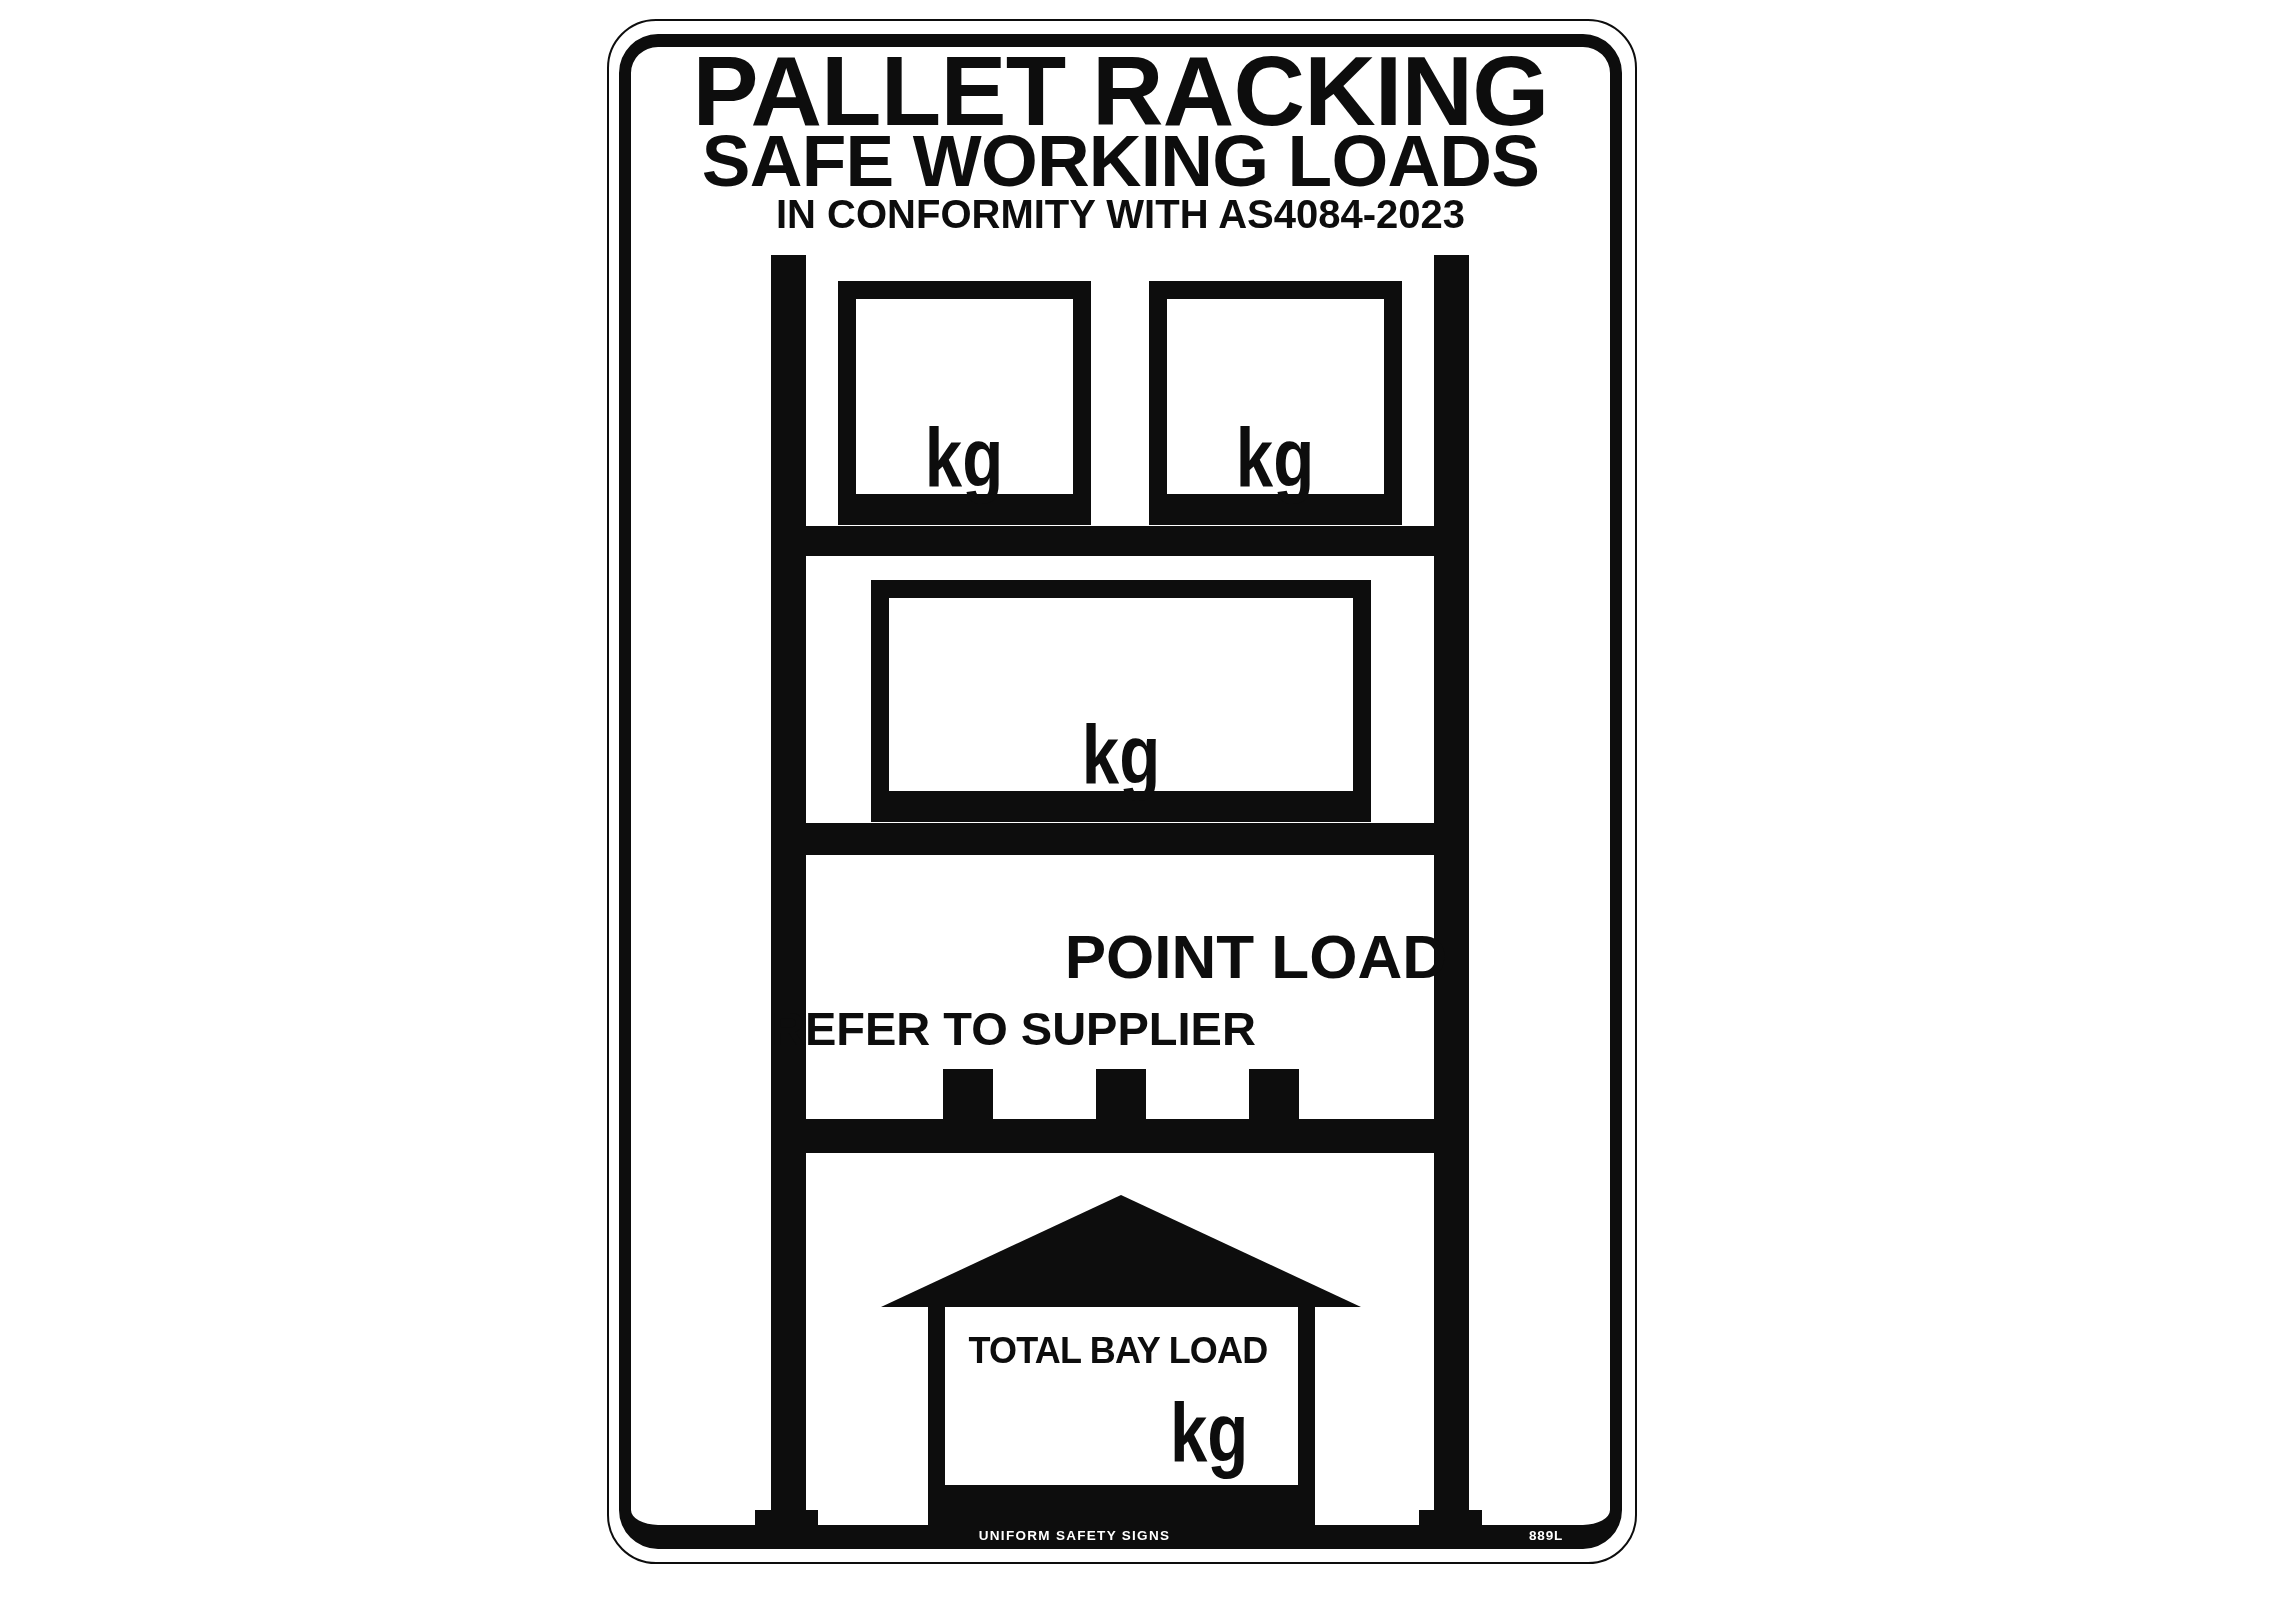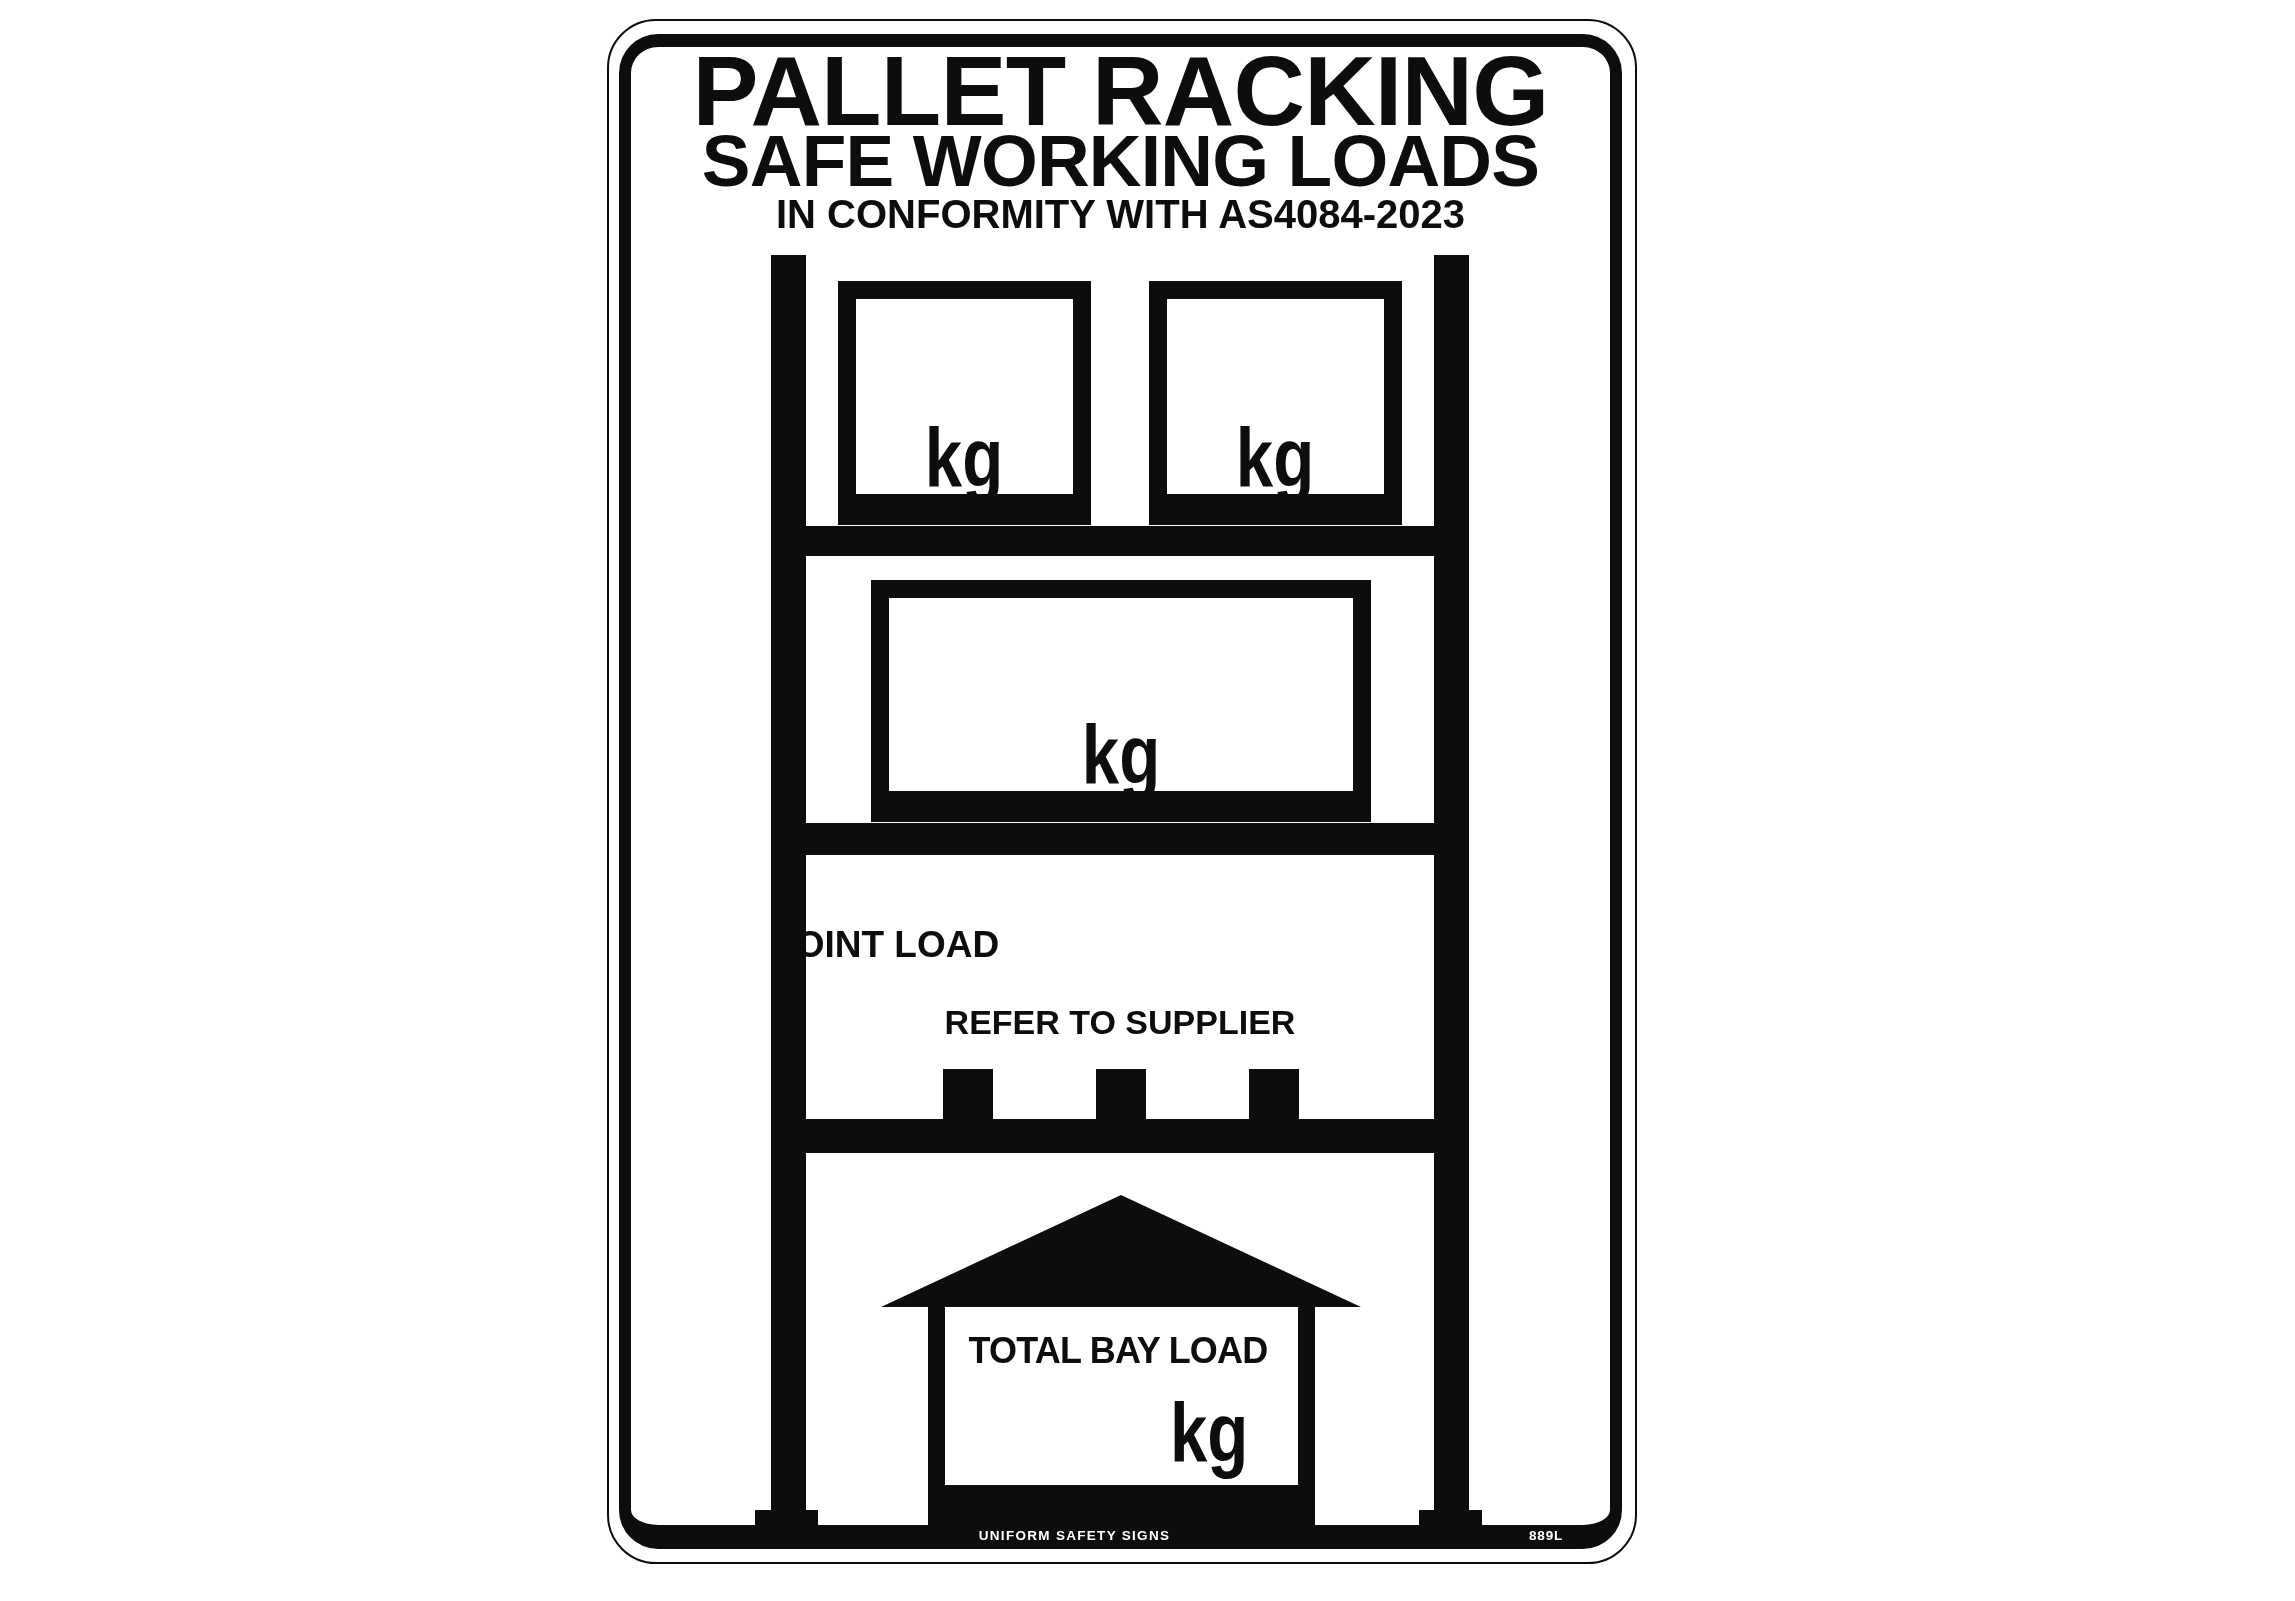--- a/index.html
+++ b/index.html
@@ -55,22 +55,22 @@
   }
   .box-top-left  { left: 838px;  top: 281px; width: 253px; height: 244px; }
   .box-top-right { left: 1149px; top: 281px; width: 253px; height: 244px; }
   .box-middle    { left: 871px; top: 580px; width: 500px; height: 242px; }
   .unit-label {
     font-size: 84px; font-weight: 700; line-height: 0.86;
     transform: scaleX(0.8); transform-origin: center bottom;
   }
 
   
-  .point-load-title    { left: 771px; top: 926px; width: 676px; text-align: left; font-size: 37px; font-weight: 700; line-height: 1; white-space: nowrap; }
-  .point-load-subtitle { left: 771px; top: 1005px; width: 698px; text-align: center; font-size: 34px; font-weight: 700; line-height: 1; white-space: nowrap; }
+  .point-load-title    { left: 771px; top: 926px; width: 676px; text-align: right; font-size: 62px; font-weight: 700; line-height: 1; white-space: nowrap; }
+  .point-load-subtitle { left: 771px; top: 1005px; width: 698px; text-align: left; font-size: 47px; font-weight: 700; line-height: 1; white-space: nowrap; }
   .pl-foot { top: 1069px; width: 50px; height: 51px; }
   .pl-foot-1 { left: 943px; }
   .pl-foot-2 { left: 1096px; }
   .pl-foot-3 { left: 1249px; }
 
   
   .roof {
     left: 881px; top: 1195px; width: 0; height: 0;
     border-left: 240px solid transparent;
     border-right: 240px solid transparent;

